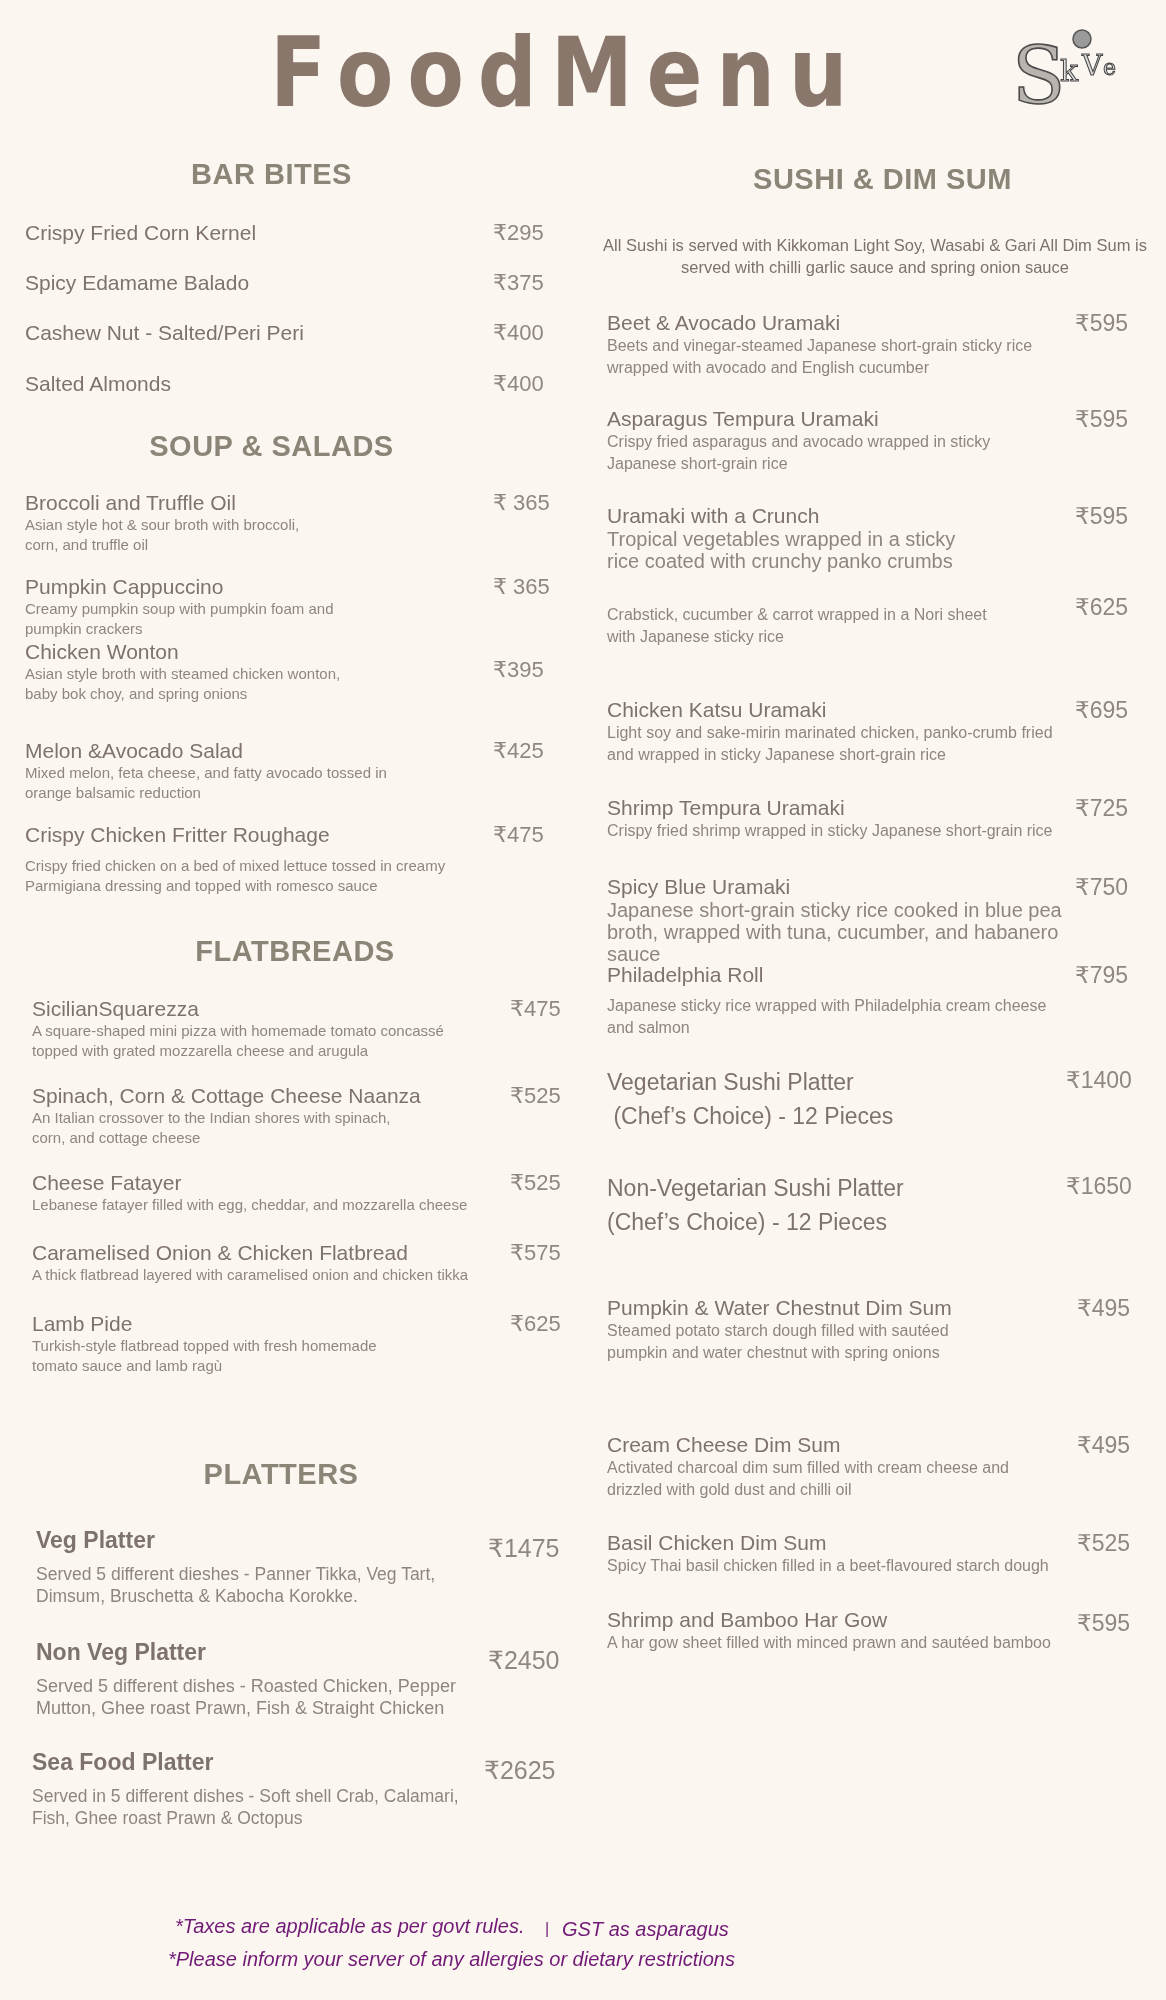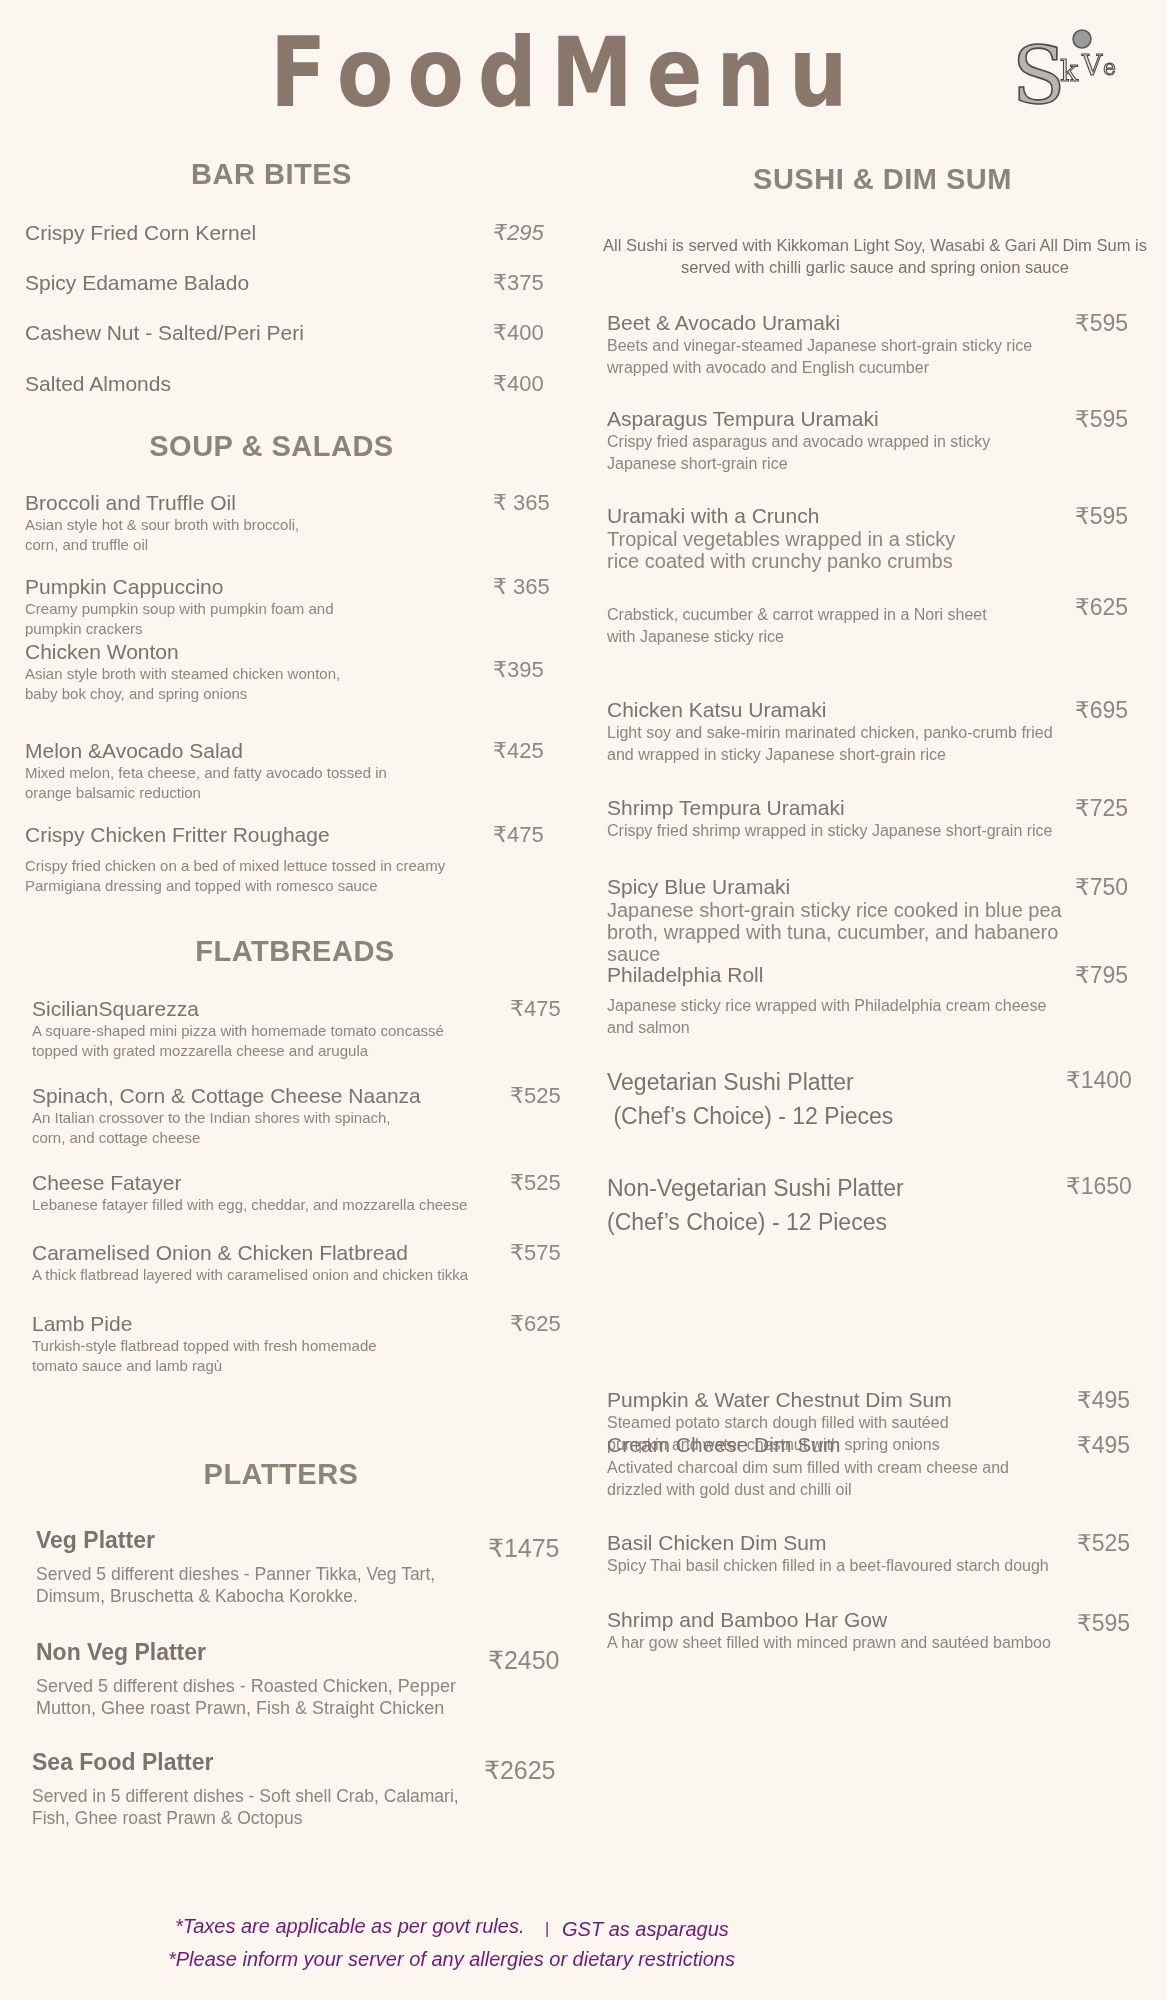--- a/index.html
+++ b/index.html
@@ -41,21 +41,21 @@
     <text x="2" y="78" font-family="DejaVu Serif, serif" font-size="78" fill="#b9b4ae" stroke="#4a4a4a" stroke-width="1.6">S</text>
     <text x="50" y="56" font-family="DejaVu Serif, serif" font-size="30" fill="#ddd" stroke="#444" stroke-width="1">k</text>
     <text x="72" y="50" font-family="DejaVu Serif, serif" font-size="28" fill="#ddd" stroke="#444" stroke-width="1">V</text>
     <text x="93" y="50" font-family="DejaVu Serif, serif" font-size="22" fill="#ddd" stroke="#444" stroke-width="1">e</text>
   </svg>
 </div>
 
 <div class="section-head" style="left:0;top:158px;width:543px;">BAR BITES</div>
 <div class="item" style="left:25px;top:220px;width:520px;">
   <div class="name">Crispy Fried Corn Kernel</div>
-  <div class="price" style="left:468px;font-style:italic;">₹295</div>
+  <div class="price" style="left:468px;">₹295</div>
 </div>
 <div class="item" style="left:25px;top:270px;width:520px;">
   <div class="name">Spicy Edamame Balado</div>
   <div class="price" style="left:468px;">₹375</div>
 </div>
 <div class="item" style="left:25px;top:320px;width:520px;">
   <div class="name">Cashew Nut - Salted/Peri Peri</div>
   <div class="price" style="left:468px;">₹400</div>
 </div>
 <div class="item" style="left:25px;top:371px;width:520px;">
@@ -179,21 +179,21 @@
 <div class="item" style="left:607px;top:1065px;width:545px;">
   <div class="name" style="font-size:23px;line-height:34px;">Vegetarian Sushi Platter</div>
   <div class="name" style="font-size:23px;line-height:34px;white-space:pre;"> (Chef’s Choice) - 12 Pieces</div>
   <div class="price" style="left:459px;top:2px;font-size:23px;">₹1400</div>
 </div>
 <div class="item" style="left:607px;top:1171px;width:545px;">
   <div class="name" style="font-size:23px;line-height:34px;">Non-Vegetarian Sushi Platter</div>
   <div class="name" style="font-size:23px;line-height:34px;">(Chef’s Choice) - 12 Pieces</div>
   <div class="price" style="left:459px;top:2px;font-size:23px;">₹1650</div>
 </div>
-<div class="item" style="left:607px;top:1387px;width:530px;">
+<div class="item" style="left:607px;top:1295px;width:530px;">
   <div class="name">Pumpkin &amp; Water Chestnut Dim Sum</div>
   <div class="desc" style="width:400px;font-size:16px;line-height:22px;">Steamed potato starch dough filled with sautéed pumpkin and water chestnut with spring onions</div>
   <div class="price" style="left:470px;font-size:23px;">₹495</div>
 </div>
 <div class="item" style="left:607px;top:1432px;width:530px;">
   <div class="name">Cream Cheese Dim Sum</div>
   <div class="desc" style="width:460px;font-size:16px;line-height:22px;">Activated charcoal dim sum filled with cream cheese and drizzled with gold dust and chilli oil</div>
   <div class="price" style="left:470px;font-size:23px;">₹495</div>
 </div>
 <div class="item" style="left:607px;top:1530px;width:530px;">

